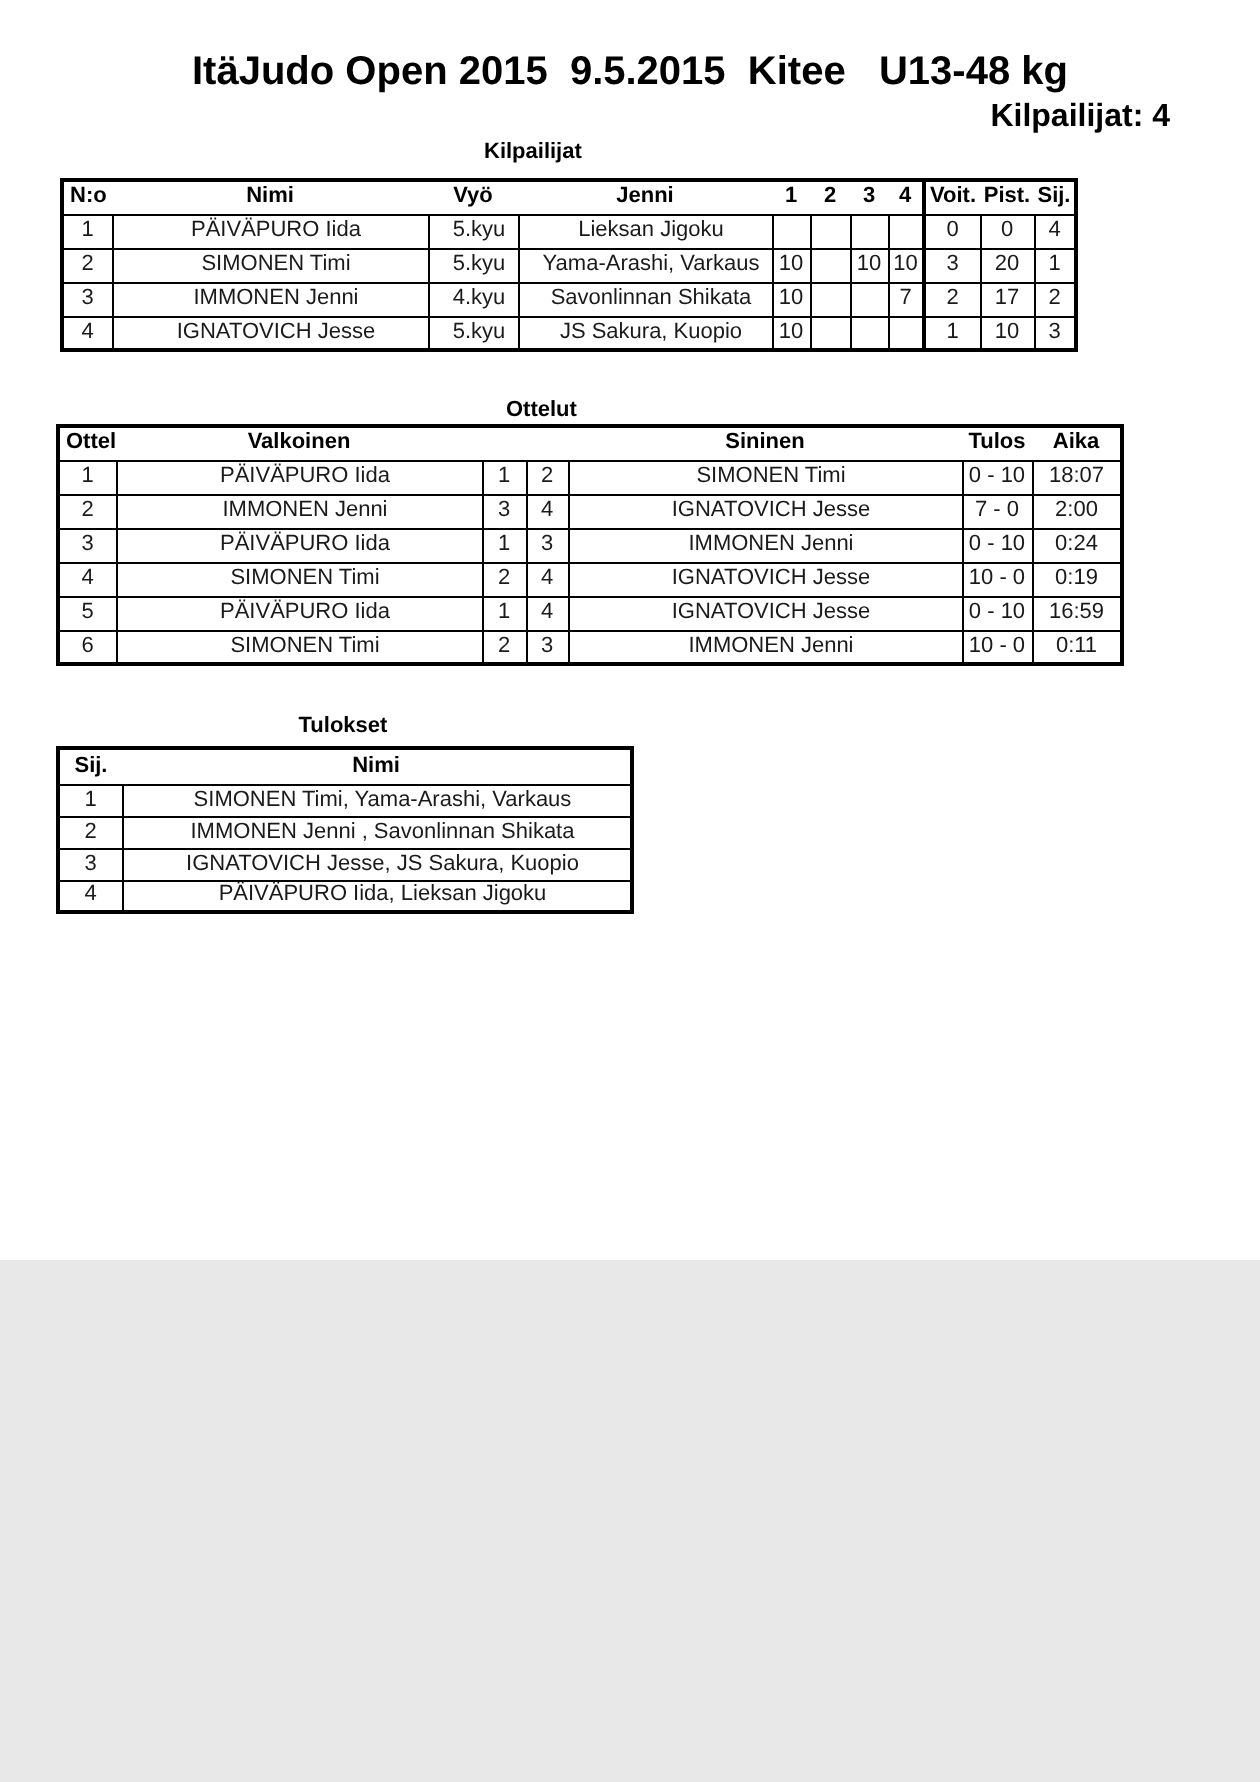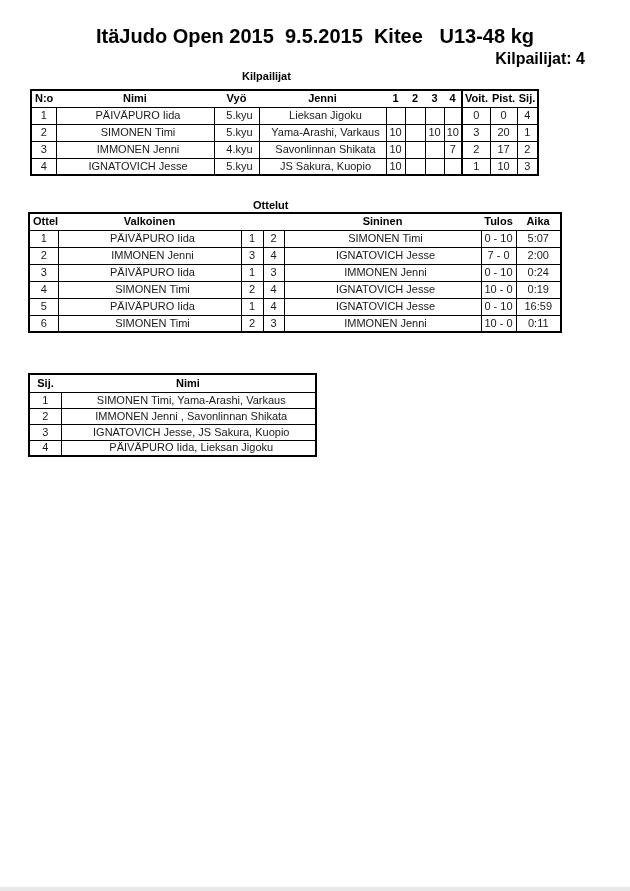--- a/index.html
+++ b/index.html
@@ -1,20 +1,20 @@
 <!DOCTYPE html>
 <html><head>
 <meta charset="utf-8">
 <style>
   * { box-sizing: border-box; }
   html, body { margin: 0; padding: 0; background: #e8e8e8; }
   .page {
     position: relative;
     width: 630px;
-    height: 887px;
+    height: 630px;
     background: #ffffff;
     font-family: "Liberation Sans", sans-serif;
     color: #000;
     overflow: hidden;
     margin: 0 auto;
   }
   .title {
     position: absolute;
     top: 25px;
     left: 0;
@@ -197,21 +197,21 @@
       </tr>
     </thead>
     <tbody>
       <tr>
         <td>1</td>
         <td class="al">PÄIVÄPURO Iida</td>
         <td>1</td>
         <td>2</td>
         <td class="al">SIMONEN Timi</td>
         <td>0 - 10</td>
-        <td>5:07</td>
+        <td>18:07</td>
       </tr>
       <tr>
         <td>2</td>
         <td class="al">IMMONEN Jenni</td>
         <td>3</td>
         <td>4</td>
         <td class="al">IGNATOVICH Jesse</td>
         <td>7 - 0</td>
         <td>2:00</td>
       </tr>
@@ -247,20 +247,21 @@
         <td class="al">SIMONEN Timi</td>
         <td>2</td>
         <td>3</td>
         <td class="al">IMMONEN Jenni</td>
         <td>10 - 0</td>
         <td>0:11</td>
       </tr>
     </tbody>
   </table>
 
+  <div class="section-heading" id="h-tulokset">Tulokset</div>
 
   <table id="t-tulokset">
     <colgroup>
       <col style="width:32px">
         <col style="width:255px">
     </colgroup>
     <thead>
       <tr>
         <th>Sij.</th>
         <th>Nimi</th>

